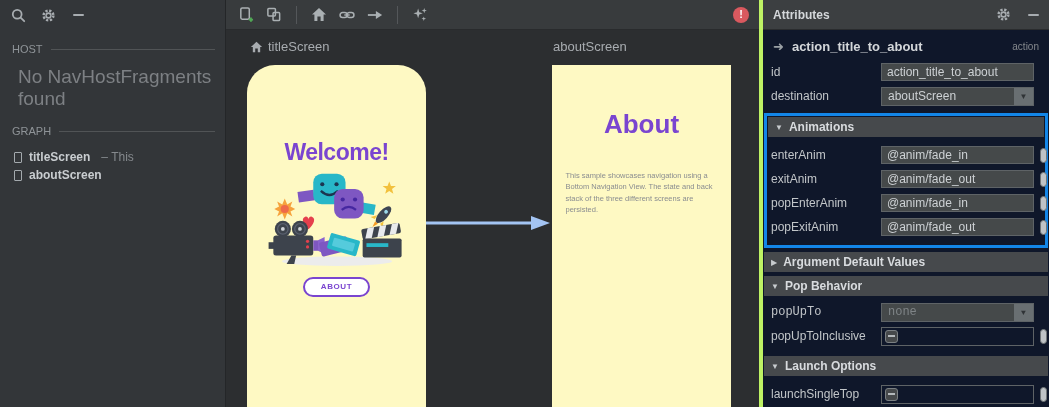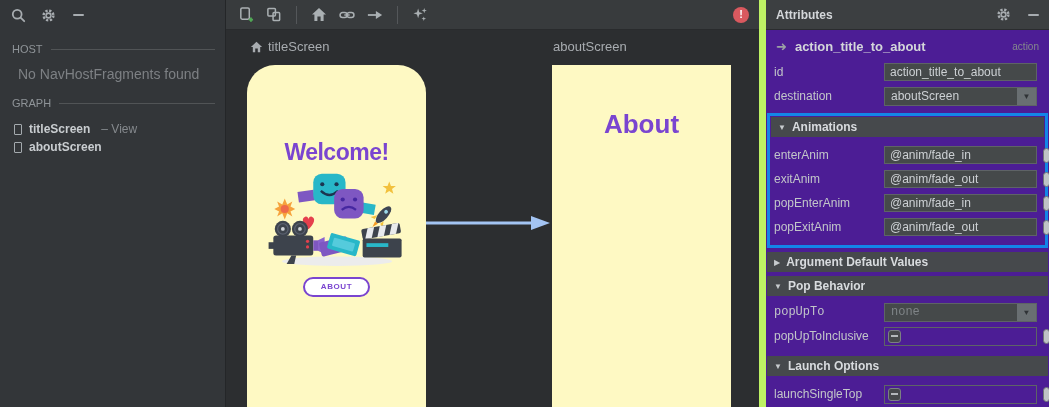--- a/index.html
+++ b/index.html
@@ -13,21 +13,21 @@
 
   
   .left-panel { width:226px; background:#333639; border-right:1px solid #242628; display:flex; flex-direction:column; flex:none; }
   .panel-header { height:30px; display:flex; align-items:center; padding:0 8px 0 10px; flex:none; }
   .panel-header .title { font-weight:bold; font-size:12px; color:#d4d7da; flex:1; }
   .hdr-icons { display:flex; align-items:center; gap:14px; }
   .icon-btn { display:flex; align-items:center; justify-content:center; width:16px; height:16px; cursor:pointer; }
   .minus-bar { width:11px; height:2px; background:#a7acb0; border-radius:1px; }
   .section-label { display:flex; align-items:center; color:#8f9498; font-size:11px; padding:0 10px 0 12px; margin-top:12px; height:14px; }
   .section-label .rule { flex:1; height:1px; background:#515456; margin-left:8px; }
-  .empty-msg { color:#7d8084; font-size:14px; padding:10px 0 2px 18px; }
+  .empty-msg { color:#7d8084; font-size:19px; padding:10px 0 2px 18px; }
   .dest-list { margin-top:10px; }
   .dest-item { display:flex; align-items:center; gap:7px; padding:2px 0 2px 14px; cursor:pointer; height:18px; }
   .frag-icon { width:8px; height:11px; border:1px solid #a4aaae; border-radius:1px; flex:none; }
   .dest-item .name { font-weight:bold; color:#c9cdd0; font-size:12px; }
   .dest-item .suffix { color:#85898d; font-size:12px; margin-left:4px; font-weight:normal; }
 
   
   .canvas { flex:1; position:relative; background:#2c2e30; }
   .canvas-toolbar { height:30px; background:#383b3d; border-bottom:1px solid #292b2d; display:flex; align-items:center; padding:0 10px 0 12px; gap:12px; }
   .tb-sep { width:1px; height:18px; background:#54575a; margin:0 2px; }
@@ -37,21 +37,21 @@
   .phone { position:absolute; top:65px; width:179px; height:392px; background:#fef9c3; cursor:pointer; }
   .phone1-content { display:flex; flex-direction:column; align-items:center; height:100%; }
   .welcome-h { margin-top:74px; font-size:23px; font-weight:bold; color:#7a45d0; letter-spacing:-0.5px; }
   .about-btn { margin-top:7px; border:2px solid #7a45d0; border-radius:12px; background:#fff; color:#7a45d0; font-size:8px; font-weight:bold; letter-spacing:0.6px; padding:4px 16px; line-height:1; }
   .phone2-content { display:flex; flex-direction:column; align-items:center; height:100%; }
   .about-h { margin-top:44px; font-size:26px; font-weight:bold; color:#7a45d0; }
   .about-p { margin-top:30px; width:152px; font-size:7.5px; line-height:1.5; color:#8a8d90; text-align:left; align-self:center; }
   .transition-arrow { position:absolute; left:198px; top:214px; }
 
   
-  .right-panel { width:290px; background:#4c1d95; border-left:7px solid #bef264; display:flex; flex-direction:column; flex:none; }
+  .right-panel { width:290px; background:#0f172a; border-left:4px solid #bef264; display:flex; flex-direction:column; flex:none; }
   .attr-body { flex:1; overflow:hidden; }
   .action-title-row { display:flex; align-items:center; gap:8px; padding:9px 10px 6px 10px; }
   .action-title-row .arrow-glyph { color:#9ba1a5; font-size:13px; }
   .action-title-row .name { font-weight:bold; font-size:13px; color:#d4d7da; flex:1; }
   .action-title-row .type { color:#85898d; font-size:10px; }
   .prop-row { display:flex; align-items:center; height:24px; padding-left:8px; padding-right:18px; }
   .prop-row .lbl { width:110px; flex:none; color:#c2c6c9; font-size:12px; }
   .field { flex:none; width:153px; height:18px; background:#45494a; border:1px solid #5e6366; color:#cdd1d4; font-size:12px; padding:0 5px; display:flex; align-items:center; overflow:hidden; white-space:nowrap; }
   .combo { flex:none; width:153px; height:19px; background:#45494a; border:1px solid #5e6366; display:flex; align-items:stretch; overflow:hidden; cursor:pointer; }
   .combo .val { flex:1; display:flex; align-items:center; padding:0 6px; color:#cdd1d4; font-size:12px; }
@@ -101,21 +101,21 @@
     </div>
     <div class="empty-msg">No NavHostFragments found</div>
     <div class="section-label">
       <span>GRAPH</span>
         <span class="rule"></span>
     </div>
     <div class="dest-list">
       <div class="dest-item">
         <span class="frag-icon"></span>
         <span class="name">titleScreen</span>
-        <span class="suffix">– View</span>
+        <span class="suffix">– This</span>
       </div>
       <div class="dest-item">
         <span class="frag-icon"></span>
         <span class="name">aboutScreen</span>
       </div>
     </div>
   </div>
 
   <div class="canvas">
     <div class="canvas-toolbar">
@@ -247,20 +247,21 @@
       <line x1="2" y1="9" x2="108" y2="9" stroke="#a3c4f3" stroke-width="3"></line>
       <path d="M107,2 L126,9 L107,16 Z" fill="#a3c4f3"></path>
     </svg>
 
     <div class="screen-label" style="left:327px;">
       <span>aboutScreen</span>
     </div>
     <div class="phone" style="left:326px;">
       <div class="phone2-content">
         <div class="about-h">About</div>
+        <div class="about-p">This sample showcases navigation using a Bottom Navigation View. The state and back stack of the three different screens are persisted.</div>
       </div>
     </div>
   </div>
 
   <div class="right-panel">
     <div class="panel-header" style="background:#3c3f41; border-bottom:1px solid #2a2c2e;">
       <span class="title">Attributes</span>
       <span class="hdr-icons">
         <span class="icon-btn">
           <svg width="15" height="15" viewBox="0 0 16 16">

